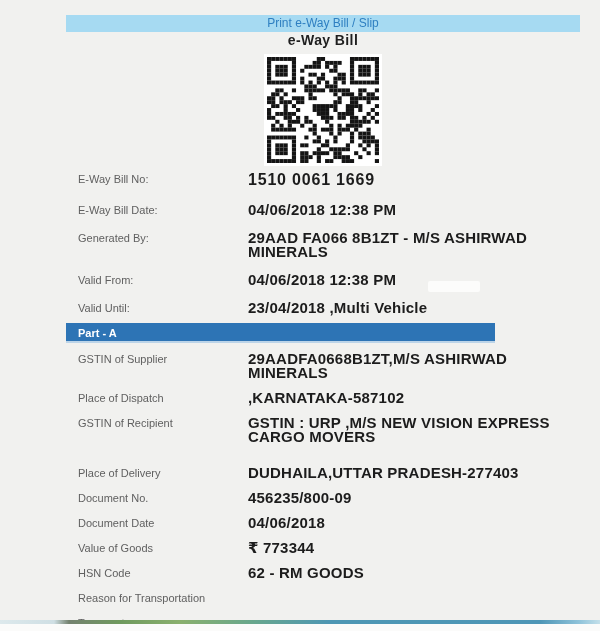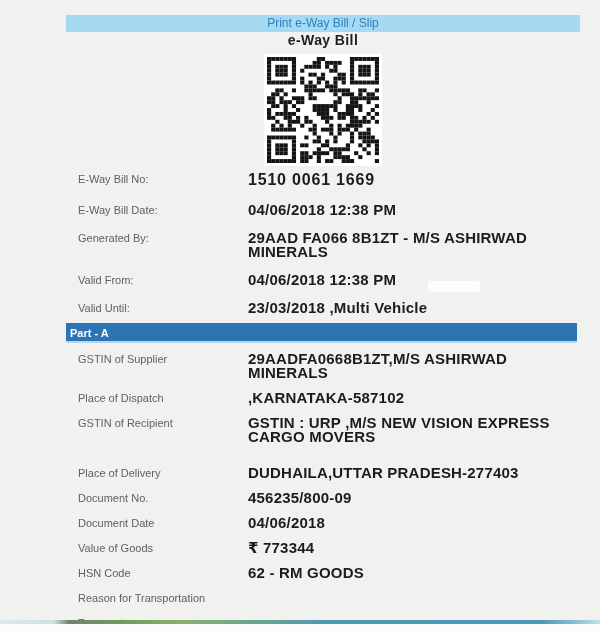--- a/index.html
+++ b/index.html
@@ -41,23 +41,23 @@
     flex:0 0 170px;font-size:11px;color:var(--label-text);line-height:14px;
   }
   .frow .fvalue{
     width:312px;font-size:15px;font-weight:bold;color:var(--value-text);
     line-height:14px;letter-spacing:.2px;
   }
   .summary .frow{margin-bottom:14px;}
   .summary .frow.first{margin-bottom:16px;}
   .fvalue.big{font-size:16px;letter-spacing:.8px;line-height:15px;}
   .parta-header{
-    position:absolute;left:66px;top:323px;width:511px;height:20px;
+    position:absolute;left:66px;top:323px;width:429px;height:20px;
     background:var(--parta-bg);color:var(--parta-text);
-    font-size:11px;font-weight:bold;line-height:20px;padding-left:4px;
+    font-size:11px;font-weight:bold;line-height:20px;padding-left:12px;
     border-bottom:2px solid #bcd4e8;
   }
   .parta{position:absolute;left:78px;top:352px;width:500px;}
   .parta .frow{margin-bottom:11px;}
   .parta .frow.tall{margin-bottom:22px;}
   .redaction{
     position:absolute;left:428px;top:281px;width:52px;height:11px;
     background:rgba(253,253,252,.92);border-radius:2px;
   }
   .bottom-line{
@@ -458,21 +458,21 @@
   <div class="frow">
     <span class="flabel">Generated By:</span>
     <span class="fvalue">29AAD FA066 8B1ZT - M/S ASHIRWAD MINERALS</span>
   </div>
   <div class="frow">
     <span class="flabel">Valid From:</span>
     <span class="fvalue">04/06/2018 12:38 PM</span>
   </div>
   <div class="frow">
     <span class="flabel">Valid Until:</span>
-    <span class="fvalue">23/03/2018 ,Multi Vehicle</span>
+    <span class="fvalue">23/04/2018 ,Multi Vehicle</span>
   </div>
 </div>
 
 <div class="redaction"></div>
 
 <div class="parta-header">Part - A</div>
 
 <div class="parta">
   <div class="frow">
     <span class="flabel">GSTIN of Supplier</span>

